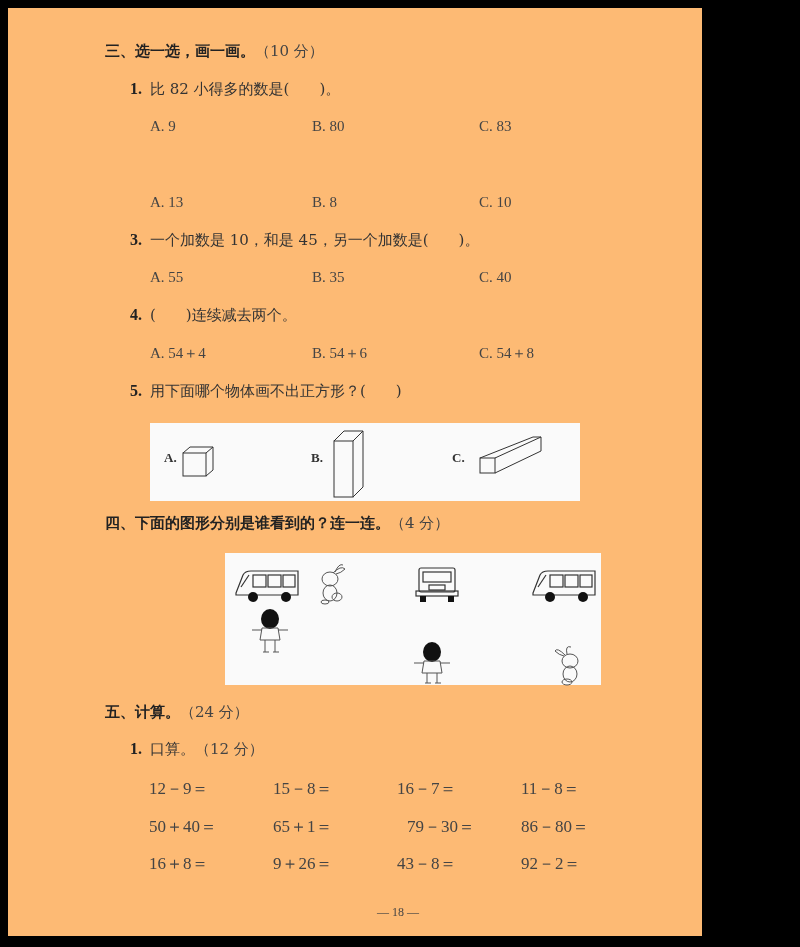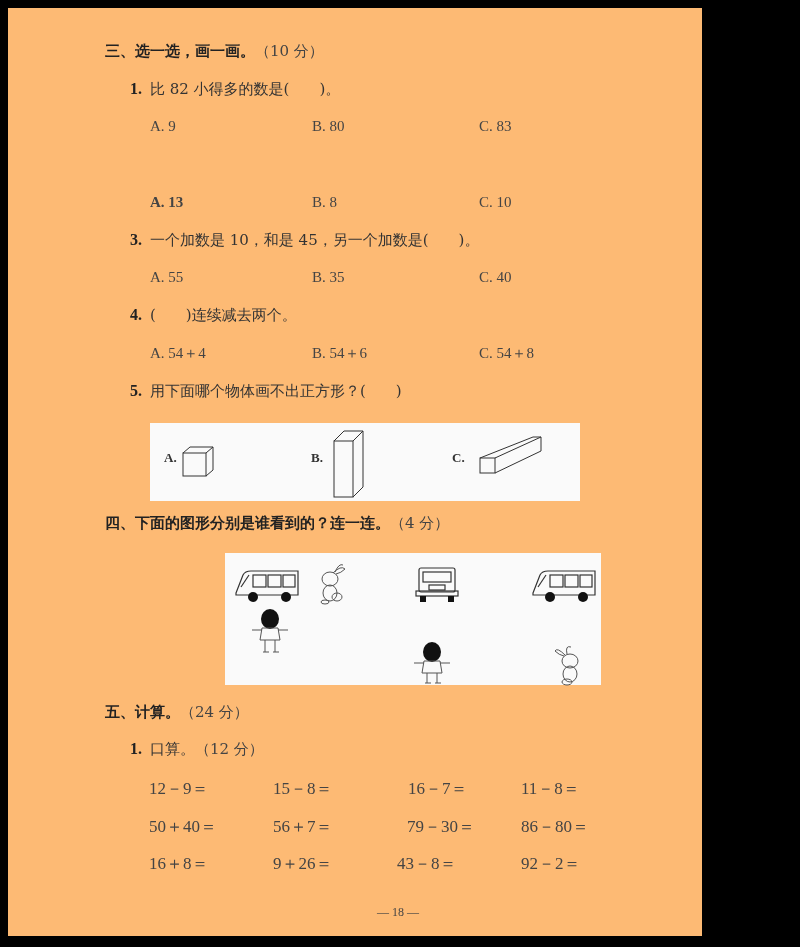--- a/index.html
+++ b/index.html
@@ -31,21 +31,21 @@
     <span>三、选一选，画一画。</span><span class="pts">（10 分）</span>
   </div>
 
   <div class="abs q" style="left:122px; top:72px;">
     <span class="qn">1.</span><span>比 82 小得多的数是(　　)。</span>
   </div>
   <div class="abs opt" style="left:142px; top:110px;">A. 9</div>
   <div class="abs opt" style="left:304px; top:110px;">B. 80</div>
   <div class="abs opt" style="left:471px; top:110px;">C. 83</div>
 
-  <div class="abs opt" style="left:142px; top:186px;font-weight:bold;">A. 13</div>
+  <div class="abs opt" style="left:142px; top:186px;">A. 13</div>
   <div class="abs opt" style="left:304px; top:186px;">B. 8</div>
   <div class="abs opt" style="left:471px; top:186px;text-align:center;">C. 10</div>
 
   <div class="abs q" style="left:122px; top:223px;">
     <span class="qn">3.</span><span>一个加数是 10，和是 45，另一个加数是(　　)。</span>
   </div>
   <div class="abs opt" style="left:142px; top:261px;">A. 55</div>
   <div class="abs opt" style="left:304px; top:261px;">B. 35</div>
   <div class="abs opt" style="left:471px; top:261px;">C. 40</div>
 
@@ -173,25 +173,25 @@
   <div class="abs sec" style="left:97px; top:695px;">
     <span>五、计算。</span><span class="pts">（24 分）</span>
   </div>
 
   <div class="abs q" style="left:122px; top:732px;">
     <span class="qn">1.</span><span>口算。</span><span style="color:#444;">（12 分）</span>
   </div>
 
   <div class="abs calc" style="left:141px; top:769px;">12－9＝</div>
   <div class="abs calc" style="left:265px; top:769px;">15－8＝</div>
-  <div class="abs calc" style="left:400px; top:769px;text-align:center;">16－7＝</div>
+  <div class="abs calc" style="left:389px; top:769px;text-align:center;">16－7＝</div>
   <div class="abs calc" style="left:513px; top:769px;">11－8＝</div>
 
   <div class="abs calc" style="left:141px; top:807px;">50＋40＝</div>
-  <div class="abs calc" style="left:265px; top:807px;">56＋7＝</div>
+  <div class="abs calc" style="left:265px; top:807px;">65＋1＝</div>
   <div class="abs calc" style="left:399px; top:807px;">79－30＝</div>
   <div class="abs calc" style="left:513px; top:807px;">86－80＝</div>
 
   <div class="abs calc" style="left:141px; top:844px;">16＋8＝</div>
   <div class="abs calc" style="left:265px; top:844px;">9＋26＝</div>
   <div class="abs calc" style="left:389px; top:844px;">43－8＝</div>
   <div class="abs calc" style="left:513px; top:844px;">92－2＝</div>
 
   <div class="abs footer" style="left:330px; top:897px; width:120px; text-align:center;">— 18 —</div>
 </div>

